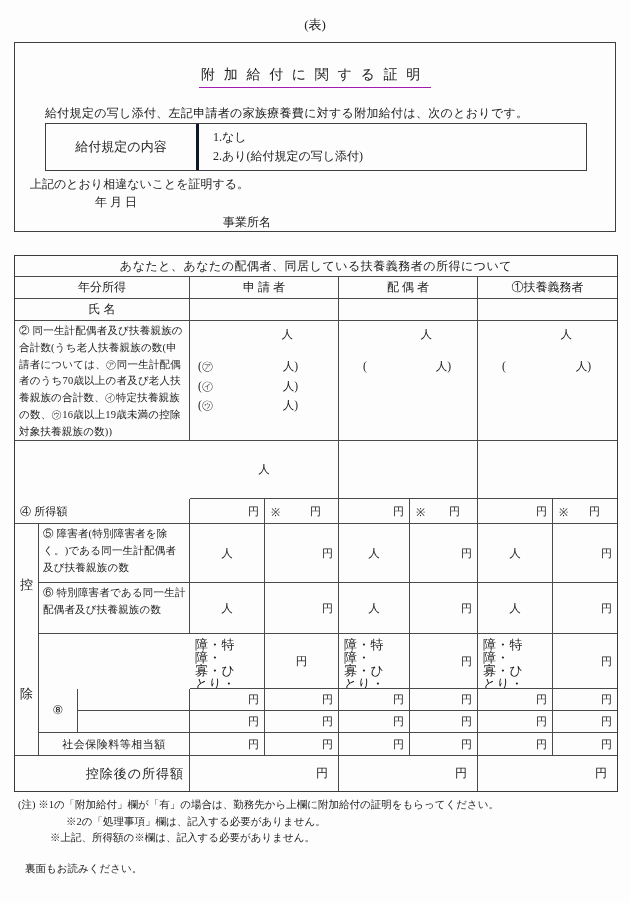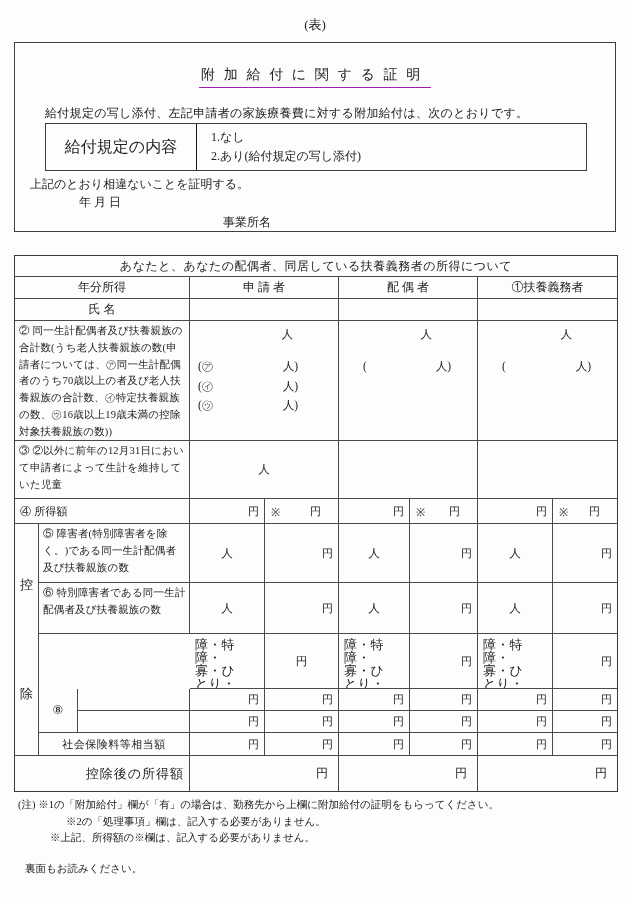--- a/index.html
+++ b/index.html
@@ -15,24 +15,24 @@
 
   
   .side-label{position:absolute;top:16px;left:0;width:100%;text-align:center;font-size:13px;}
 
   
   .cert-box{position:absolute;top:42px;left:14px;width:600px;height:188px;border:1px solid #3f3f3f;background:#fdfdfd;}
   .cert-title-wrap{position:absolute;top:22px;left:0;width:100%;text-align:center;}
   .cert-title{display:inline-block;font-size:14px;letter-spacing:0.62em;border-bottom:1px solid #a21caf;padding:0 2px 3px 2px;}
   .cert-intro{position:absolute;top:62px;left:30px;font-size:12px;letter-spacing:0.3px;}
   .benefit{position:absolute;top:80px;left:30px;width:540px;height:46px;border:1px solid #3f3f3f;display:flex;}
-  .benefit-label{width:150px;border-right:1px solid #0f172a;display:flex;align-items:center;justify-content:center;font-size:16px;}
+  .benefit-label{width:150px;border-right:3px solid #0f172a;display:flex;align-items:center;justify-content:center;font-size:13px;}
   .benefit-options{flex:1;display:flex;flex-direction:column;justify-content:center;padding-left:14px;font-size:12px;line-height:19px;}
   .attest{position:absolute;top:133px;left:15px;font-size:12px;}
-  .dateline{position:absolute;top:151px;left:64px;font-size:12px;}
+  .dateline{position:absolute;top:151px;left:80px;font-size:12px;}
   .office{position:absolute;top:171px;left:208px;font-size:12px;}
 
   
   .income-grid{
     position:absolute;top:255px;left:14px;
     width:602px;height:535px;
     display:grid;
     grid-template-columns:24px 39px 112px 75px 74px 71px 68px 75px 64px;
     grid-template-rows:21px 22px 22px 120px 58px 25px 59px 51px 55px 22px 22px 23px 35px;
     border:1px solid #3a3a3a;
@@ -145,21 +145,20 @@
       <div class="r2top">
           <span class="unit">人</span>
         </div>
       <div class="r2gap"></div>
       <div class="r2sub r2sub-oth">
         <span>(</span>
           <span>人)</span>
       </div>
     </div>
 
-    <div class="c lab" style="grid-area:5/1/6/4">③ ②以外に前年の12月31日において申請者によって生計を維持していた児童</div>
     <div class="c pCenter" style="grid-area:5/4/6/6">
         <span class="unit">人</span>
       </div>
     <div class="c" style="grid-area:5/6/6/8"></div>
     <div class="c nr" style="grid-area:5/8/6/10"></div>
 
     <div class="c lab lab4" style="grid-area:6/1/7/4;display:flex;align-items:center;">④ 所得額</div>
     <div class="c yenR" style="grid-area:6/4/7/5">
         <span class="unit">円</span>
       </div>

